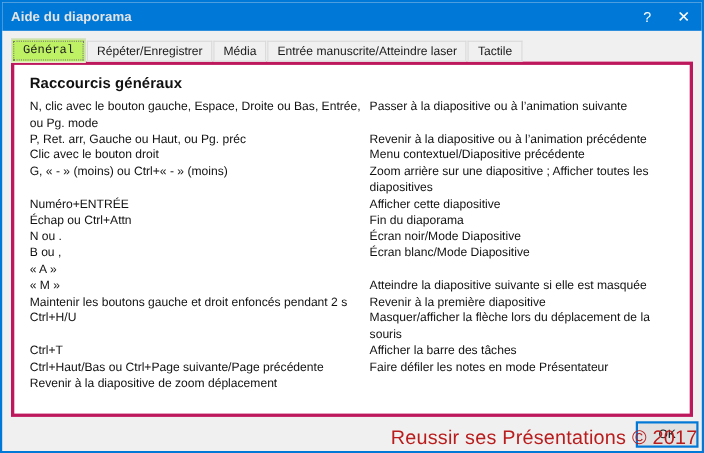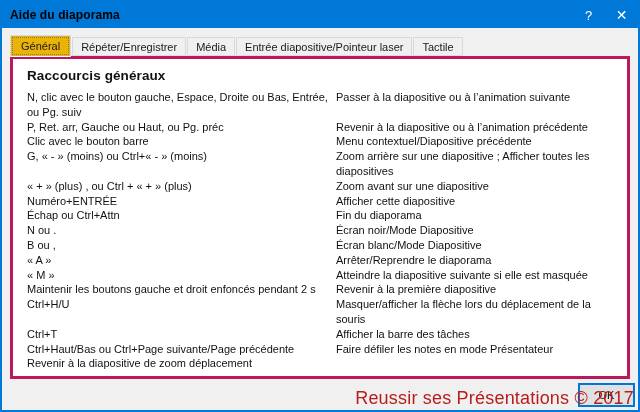--- a/index.html
+++ b/index.html
@@ -9,42 +9,42 @@
   .dialog {
     position:relative; width:640px; height:412px;
     background:#f0f0f0; border:2px solid #0078d7; overflow:hidden;
   }
 
   
   .titlebar {
     height:26px; background:#0078d7; display:flex; align-items:center;
     padding-left:8px;
   }
-  .titlebar .title { color:#000000; font-size:12px; font-weight:bold; letter-spacing:.1px; }
+  .titlebar .title { color:#e5e5e5; font-size:12px; font-weight:bold; letter-spacing:.1px; }
   .titlebar-buttons { margin-left:auto; display:flex; height:100%; }
   .tb-btn {
     width:33px; height:100%; display:flex; align-items:center; justify-content:center;
     color:#fff; font-size:13px; cursor:default; user-select:none;
   }
   .tb-btn.close { font-size:14px; font-weight:300; }
 
   
   .tab-strip {
     display:flex; align-items:flex-end; padding-left:8px; margin-top:6px;
     position:relative; z-index:2; height:22px;
   }
   .tab {
     background:#f0f0f0; border:1px solid #d9d9d9; border-bottom:1px solid #dcdcdc;
     font-size:11px; color:#1a1a1a; padding:3px 8px 3px; margin-right:1px;
     height:19px; display:flex; align-items:center; white-space:nowrap;
   }
   .tab.selected {
-    background:#eab308; height:22px; border:1px solid #d9d9d9; border-bottom:1px solid #fff;
+    background:#bef264; height:22px; border:1px solid #d9d9d9; border-bottom:1px solid #fff;
     margin-bottom:-1px; padding:3px 10px 4px; position:relative;
-    outline:1px dotted #7a7a7a; outline-offset:-3px;
+    outline:1px dotted #7a7a7a; outline-offset:-3px;font-family:Liberation Mono, monospace;
   }
 
   
   .panel {
     position:absolute; left:8px; right:8px; top:54px; bottom:31px;
     background:#fff; border:3px solid #be185d; z-index:1;
     padding:9px 4px 0 5px; overflow:hidden;
   }
   .panel h2 {
     font-size:13.5px; font-weight:bold; color:#111; margin:0 0 7px 9px;
@@ -78,66 +78,61 @@
     <div class="titlebar-buttons">
       <div class="tb-btn">?</div>
       <div class="tb-btn close">✕</div>
     </div>
   </div>
 
   <div class="tab-strip">
       <div class="tab selected">Général</div>
       <div class="tab">Répéter/Enregistrer</div>
       <div class="tab">Média</div>
-      <div class="tab">Entrée diapositive/Pointeur laser</div>
+      <div class="tab">Entrée manuscrite/Atteindre laser</div>
       <div class="tab">Tactile</div>
     </div>
 
   <div class="panel">
     <h2>Raccourcis généraux</h2>
     <div class="shortcut-table">
         <div class="shortcut-row">
-          <span>N, clic avec le bouton gauche, Espace, Droite ou Bas, Entrée, ou Pg. suiv</span>
+          <span>N, clic avec le bouton gauche, Espace, Droite ou Bas, Entrée, ou Pg. mode</span>
           <span>Passer à la diapositive ou à l’animation suivante</span>
         </div>
         <div class="shortcut-row">
           <span>P, Ret. arr, Gauche ou Haut, ou Pg. préc</span>
           <span>Revenir à la diapositive ou à l’animation précédente</span>
         </div>
         <div class="shortcut-row">
-          <span>Clic avec le bouton barre</span>
+          <span>Clic avec le bouton droit</span>
           <span>Menu contextuel/Diapositive précédente</span>
         </div>
         <div class="shortcut-row">
           <span>G, « - » (moins) ou Ctrl+« - » (moins)</span>
           <span>Zoom arrière sur une diapositive ; Afficher toutes les diapositives</span>
-        </div>
-        <div class="shortcut-row">
-          <span>« + » (plus) , ou  Ctrl + « + » (plus)</span>
-          <span>Zoom avant sur une diapositive</span>
         </div>
         <div class="shortcut-row">
           <span>Numéro+ENTRÉE</span>
           <span>Afficher cette diapositive</span>
         </div>
         <div class="shortcut-row">
           <span>Échap ou Ctrl+Attn</span>
           <span>Fin du diaporama</span>
         </div>
         <div class="shortcut-row">
           <span>N ou .</span>
           <span>Écran noir/Mode Diapositive</span>
         </div>
         <div class="shortcut-row">
           <span>B ou ,</span>
           <span>Écran blanc/Mode Diapositive</span>
         </div>
         <div class="shortcut-row">
           <span>« A »</span>
-          <span>Arrêter/Reprendre le diaporama</span>
         </div>
         <div class="shortcut-row">
           <span>« M »</span>
           <span>Atteindre la diapositive suivante si elle est masquée</span>
         </div>
         <div class="shortcut-row">
           <span>Maintenir les boutons gauche et droit enfoncés pendant 2 s</span>
           <span>Revenir à la première diapositive</span>
         </div>
         <div class="shortcut-row">

